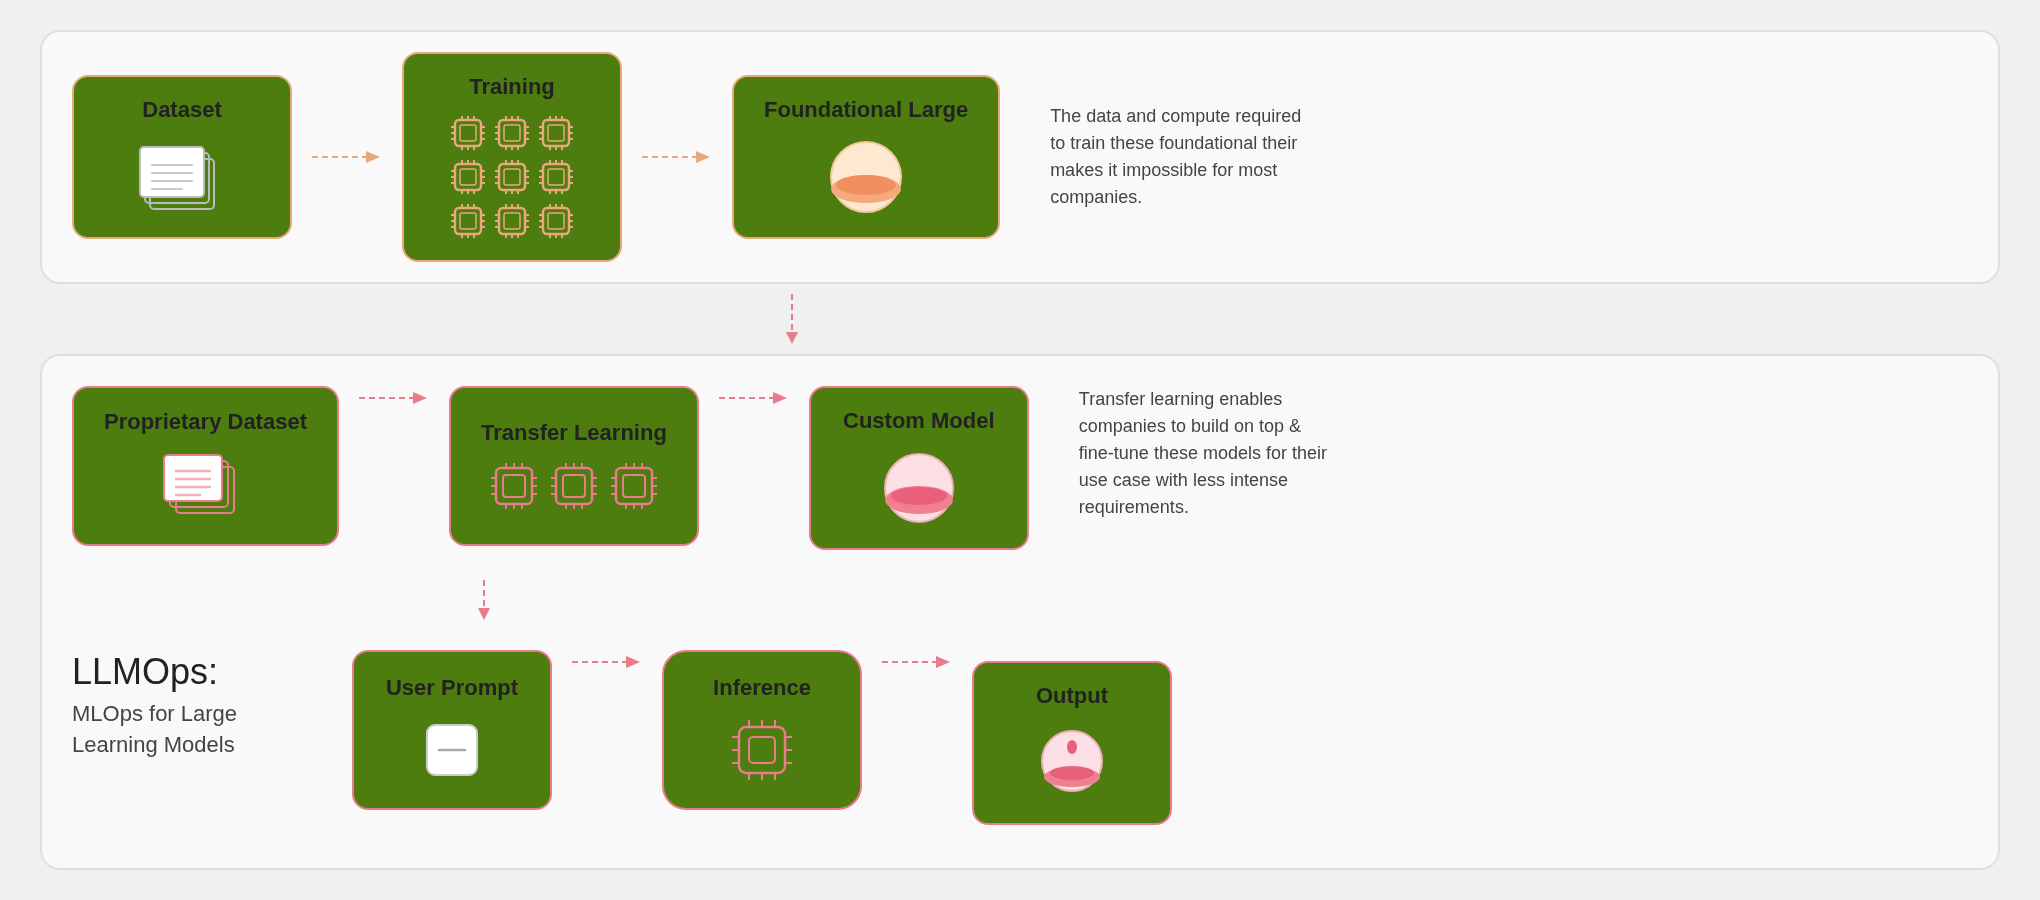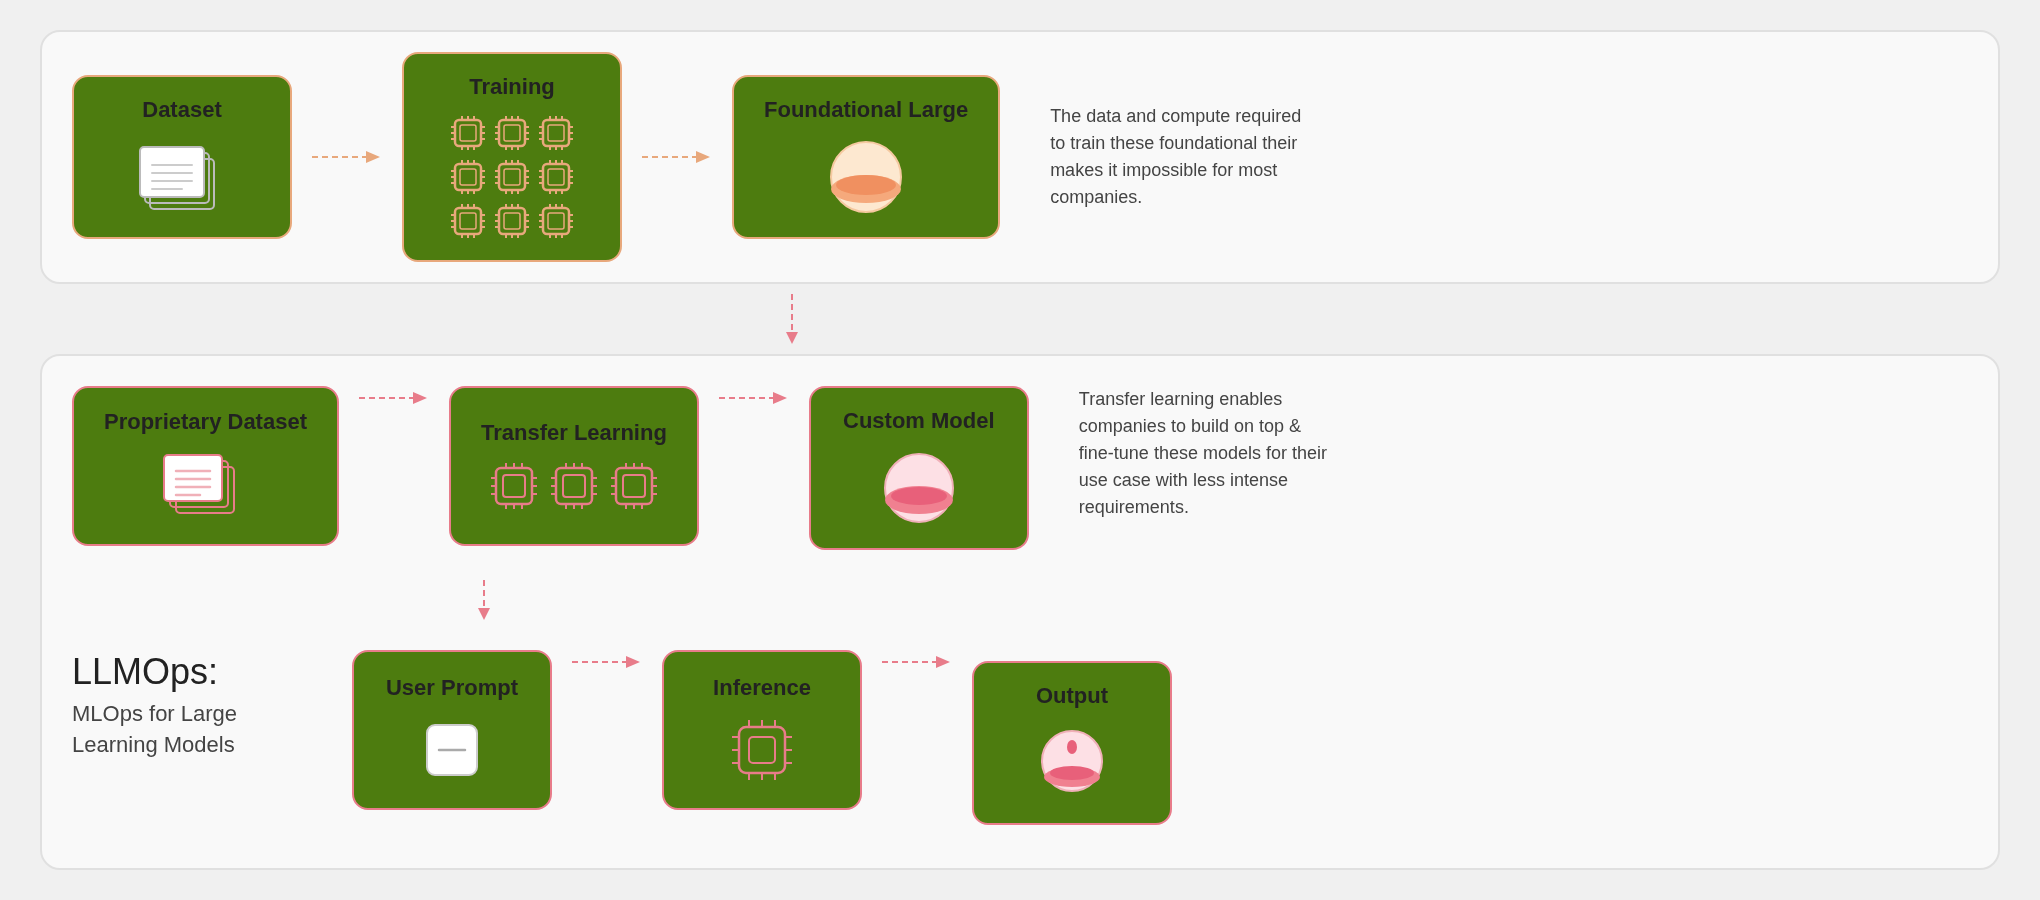--- a/index.html
+++ b/index.html
@@ -459,21 +459,21 @@
         </svg>
       </div>
 
       <div class="arrow-dashed">
         <svg viewBox="0 0 70 24" fill="none" xmlns="http://www.w3.org/2000/svg">
           <line x1="0" y1="12" x2="54" y2="12" stroke="#e87c8a" stroke-width="2" stroke-dasharray="6,4"></line>
           <polygon points="54,6 68,12 54,18" fill="#e87c8a"></polygon>
         </svg>
       </div>
 
-      <div class="flow-box pink-border" style="min-width:200px;">
+      <div class="flow-box pink-border" style="min-width:200px;border-radius:24px;">
         <div class="flow-box-title">Inference</div>
         <svg width="70" height="70" viewBox="0 0 70 70">
           <rect x="12" y="12" width="46" height="46" rx="7" fill="none" stroke="#e87c8a" stroke-width="2.5"></rect>
           <rect x="22" y="22" width="26" height="26" rx="4" fill="none" stroke="#e87c8a" stroke-width="2"></rect>
           <line x1="22" y1="12" x2="22" y2="5" stroke="#e87c8a" stroke-width="2"></line>
           <line x1="35" y1="12" x2="35" y2="5" stroke="#e87c8a" stroke-width="2"></line>
           <line x1="48" y1="12" x2="48" y2="5" stroke="#e87c8a" stroke-width="2"></line>
           <line x1="22" y1="58" x2="22" y2="65" stroke="#e87c8a" stroke-width="2"></line>
           <line x1="35" y1="58" x2="35" y2="65" stroke="#e87c8a" stroke-width="2"></line>
           <line x1="48" y1="58" x2="48" y2="65" stroke="#e87c8a" stroke-width="2"></line>

